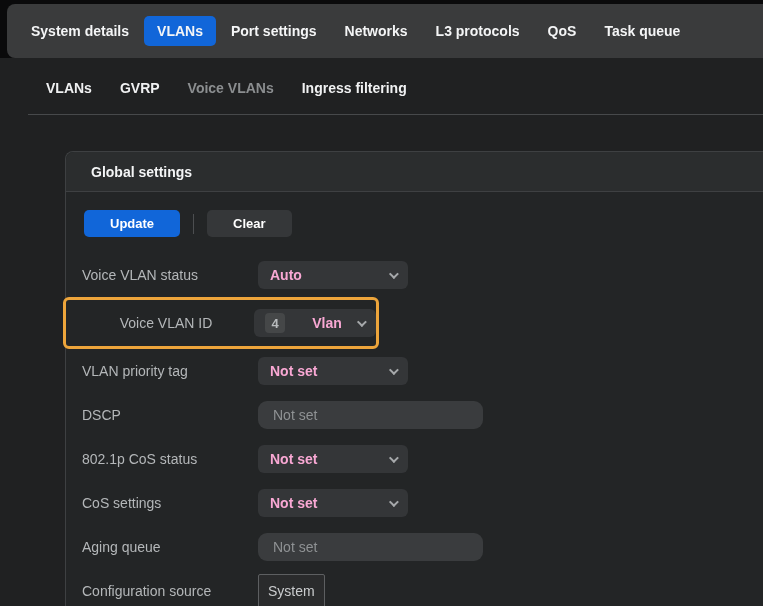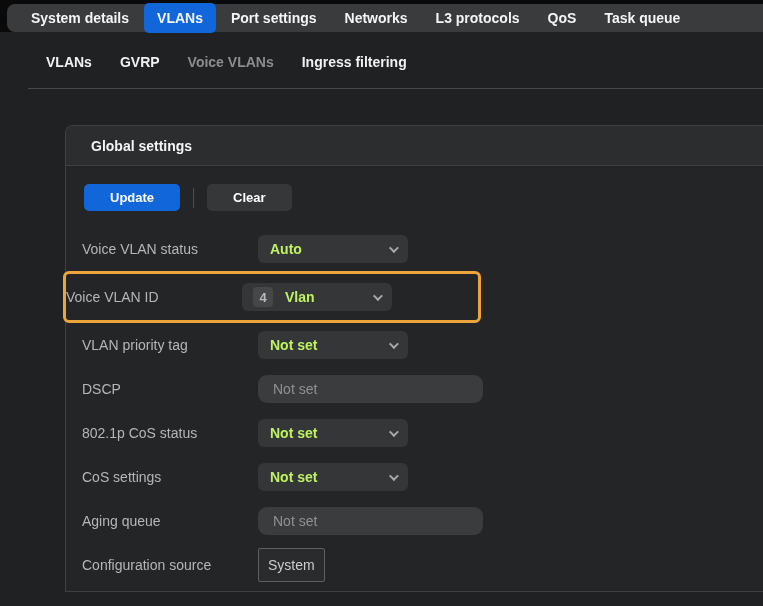--- a/index.html
+++ b/index.html
@@ -11,21 +11,21 @@
     color: #f2f3f4;
   }
 
   
   .topbar-wrap {
     background: #0a0a0b;
     padding: 4px 0 0 7px;
   }
   .topbar {
     background: #3a3b3c;
-    height: 28px;
+    height: 54px;
     border-top-left-radius: 8px;
     border-bottom-left-radius: 8px;
     display: flex;
     align-items: center;
     padding-left: 10px;
   }
   .nav-item {
     font-size: 14px;
     font-weight: bold;
     color: #f4f5f6;
@@ -108,21 +108,21 @@
   .dropdown {
     width: 150px;
     height: 28px;
     background: #343638;
     border-radius: 6px;
     display: flex;
     align-items: center;
     padding: 0 12px;
     cursor: pointer;
   }
-  .dd-value { font-size: 14px; font-weight: bold; color: #bef264; flex: 1; }
+  .dd-value { font-size: 14px; font-weight: bold; color: #f9a8d4; flex: 1; }
   .chevron {
     width: 7px; height: 7px;
     border-right: 2px solid #a6a9ab;
     border-bottom: 2px solid #a6a9ab;
     transform: rotate(45deg) translateY(-2px);
     flex: none;
   }
   .dd-badge {
     background: #454748;
     color: #b9bcbe;
@@ -134,23 +134,24 @@
     margin: 0 12px 0 -1px;
     flex: none;
   }
 
   .highlight-box {
     display: flex;
     align-items: center;
     border: 3px solid #eda53b;
     border-radius: 6px;
     height: 52px;
-    width: 418px;
+    width: 316px;
     margin-left: -19px;
-    padding-left: 0;
+    padding-left: 12px;
+    text-align: center;
   }
 
   .text-input {
     width: 225px;
     height: 28px;
     background: #3a3c3e;
     border: none;
     border-radius: 9px;
     padding: 0 15px;
     font-family: "Liberation Sans", sans-serif;

